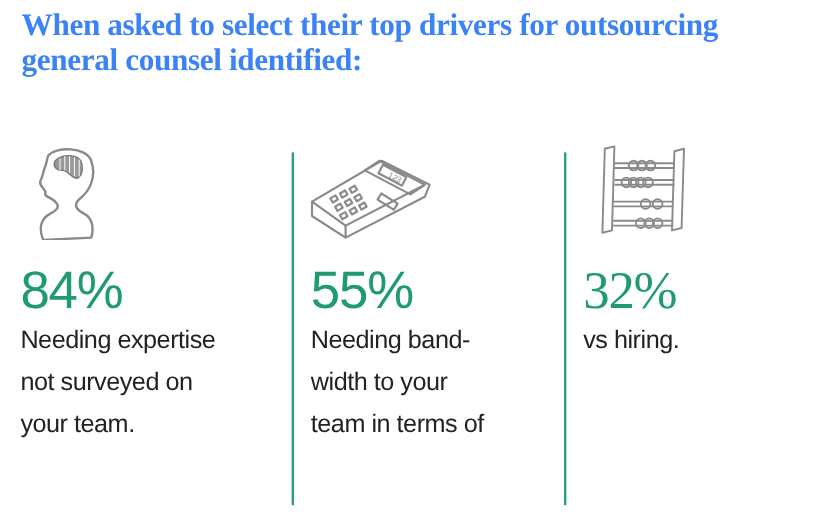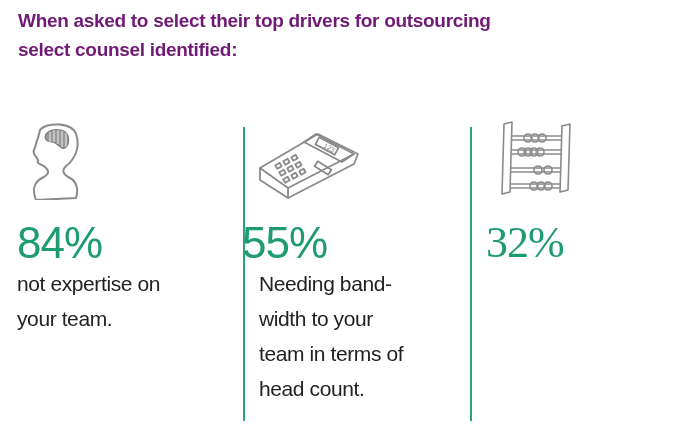--- a/index.html
+++ b/index.html
@@ -1,59 +1,60 @@
 <!DOCTYPE html>
 <html><head>
   <meta charset="utf-8">
   <style>
     html, body { margin: 0; padding: 0; background: #ffffff; }
     body { width: 700px; height: 430px; position: relative; overflow: hidden; font-family: "Liberation Sans", sans-serif; }
     .headline {
       position: absolute; left: 18px; top: 6px; width: 680px;
-      font-family: Liberation Sans, sans-serif; font-weight: bold;
-      font-size: 19px; line-height: 29px; color: #701a75; letter-spacing: -0.3px;
+      font-family: Liberation Serif, serif; font-weight: bold;
+      font-size: 26px; line-height: 29px; color: #3b82f6; letter-spacing: -0.3px;
     }
     .divider { position: absolute; top: 127px; width: 2px; height: 294px; background: #2aa37a; }
     .icon { position: absolute; }
     .pct {
       position: absolute; font-family: "Liberation Sans", sans-serif;
       font-size: 44px; line-height: 44px; color: #1e9b6f; letter-spacing: -1px; font-weight: normal;
     }
     .desc {
       position: absolute; font-family: "Liberation Sans", sans-serif;
       font-size: 21px; line-height: 35px; color: #222222; letter-spacing: -0.4px;
     }
     .desc span { display: block; white-space: nowrap; }
   </style>
 </head>
 <body>
 
 <div class="headline">
   <div>When asked to select their top drivers for outsourcing</div>
-  <div>select counsel identified:</div>
+  <div>general counsel identified:</div>
 </div>
 
 <div class="divider" style="left:243px;"></div>
 <div class="divider" style="left:470px;"></div>
 
 <div>
   <svg class="icon" style="left:26px; top:120px;" width="60" height="80" viewBox="0 0 60 80">
     <path d="M14 10 C 20 2, 46 2, 50 14 C 55 28, 48 40, 40 46 C 36 50, 36 54, 44 58 C 52 62, 52 72, 50 78 L 10 80 C 6 70, 8 62, 16 58 C 22 55, 24 52, 20 48 C 16 44, 10 44, 12 40 C 10 36, 6 34, 8 30 C 10 26, 10 22, 12 18 Z" fill="none" stroke="#8a8a8a" stroke-width="2" stroke-linejoin="round"></path>
     <path d="M20 14 C 26 8, 40 8, 42 16 C 44 24, 40 30, 36 28 C 32 26, 30 22, 26 22 C 20 22, 18 18, 20 14 Z" fill="#9a9a9a" stroke="#7a7a7a" stroke-width="1.2"></path>
     <g stroke="#ffffff" stroke-width="0.8">
       <line x1="24" y1="12" x2="24" y2="22"></line>
         <line x1="28" y1="10" x2="28" y2="22"></line>
       <line x1="32" y1="10" x2="32" y2="24"></line>
         <line x1="36" y1="11" x2="36" y2="27"></line>
       <line x1="40" y1="13" x2="40" y2="27"></line>
     </g>
   </svg>
   <div class="pct" style="left:17px; top:221px;">84%</div>
   <div class="desc" style="left:17px; top:266px;">
-    <span>not expertise on</span>
+    <span>Needing expertise</span>
+    <span>not surveyed on</span>
     <span>your team.</span>
   </div>
 </div>
 
 <div>
   <svg class="icon" style="left:258px; top:128px;" width="104" height="72" viewBox="0 0 104 72">
     <g fill="none" stroke="#8a8a8a" stroke-width="1.8" stroke-linejoin="round">
       <path d="M2 40 L 60 6 L 100 26 L 96 36 L 30 70 L 2 52 Z"></path>
       <path d="M2 40 L 30 60 L 96 26"></path>
       <path d="M30 60 L 30 70"></path>
@@ -67,26 +68,25 @@
         <rect x="22" y="43" width="5" height="4" transform="rotate(-30 24 45)"></rect>
         <rect x="30" y="39" width="5" height="4" transform="rotate(-30 32 41)"></rect>
         <rect x="38" y="35" width="5" height="4" transform="rotate(-30 40 37)"></rect>
         <rect x="26" y="50" width="5" height="4" transform="rotate(-30 28 52)"></rect>
         <rect x="34" y="46" width="5" height="4" transform="rotate(-30 36 48)"></rect>
         <rect x="42" y="42" width="5" height="4" transform="rotate(-30 44 44)"></rect>
       </g>
     </g>
     <text x="66" y="21" font-size="7" fill="#8a8a8a" font-family="Liberation Sans, sans-serif" transform="rotate(28 69 18)">123</text>
   </svg>
-  <div class="pct" style="left:242px; top:221px;">55%</div>
+  <div class="pct" style="left:259px; top:221px;">55%</div>
   <div class="desc" style="left:259px; top:266px;">
     <span>Needing band-</span>
     <span>width to your</span>
     <span>team in terms of</span>
-    <span>head count.</span>
   </div>
 </div>
 
 <div>
   <svg class="icon" style="left:500px; top:120px;" width="84" height="76" viewBox="0 0 84 76">
     <g fill="none" stroke="#8a8a8a" stroke-width="1.6" stroke-linejoin="round">
       <path d="M4 4 L 12 2 L 10 72 L 2 74 Z"></path>
       <path d="M62 6 L 70 4 L 68 70 L 60 72 Z"></path>
       <line x1="12" y1="16" x2="62" y2="16"></line>
         <line x1="12" y1="20" x2="62" y2="20"></line>
@@ -105,14 +105,15 @@
         <circle cx="40" cy="32" r="4"></circle>
       <circle cx="38" cy="50" r="4"></circle>
         <circle cx="48" cy="50" r="4"></circle>
       <circle cx="34" cy="66" r="4"></circle>
         <circle cx="41" cy="66" r="4"></circle>
         <circle cx="48" cy="66" r="4"></circle>
     </g>
   </svg>
   <div class="pct" style="left:486px; top:221px;font-family:Liberation Serif, serif;">32%</div>
   <div class="desc" style="left:486px; top:266px;">
+    <span>vs hiring.</span>
   </div>
 </div>
 
 </body></html>

